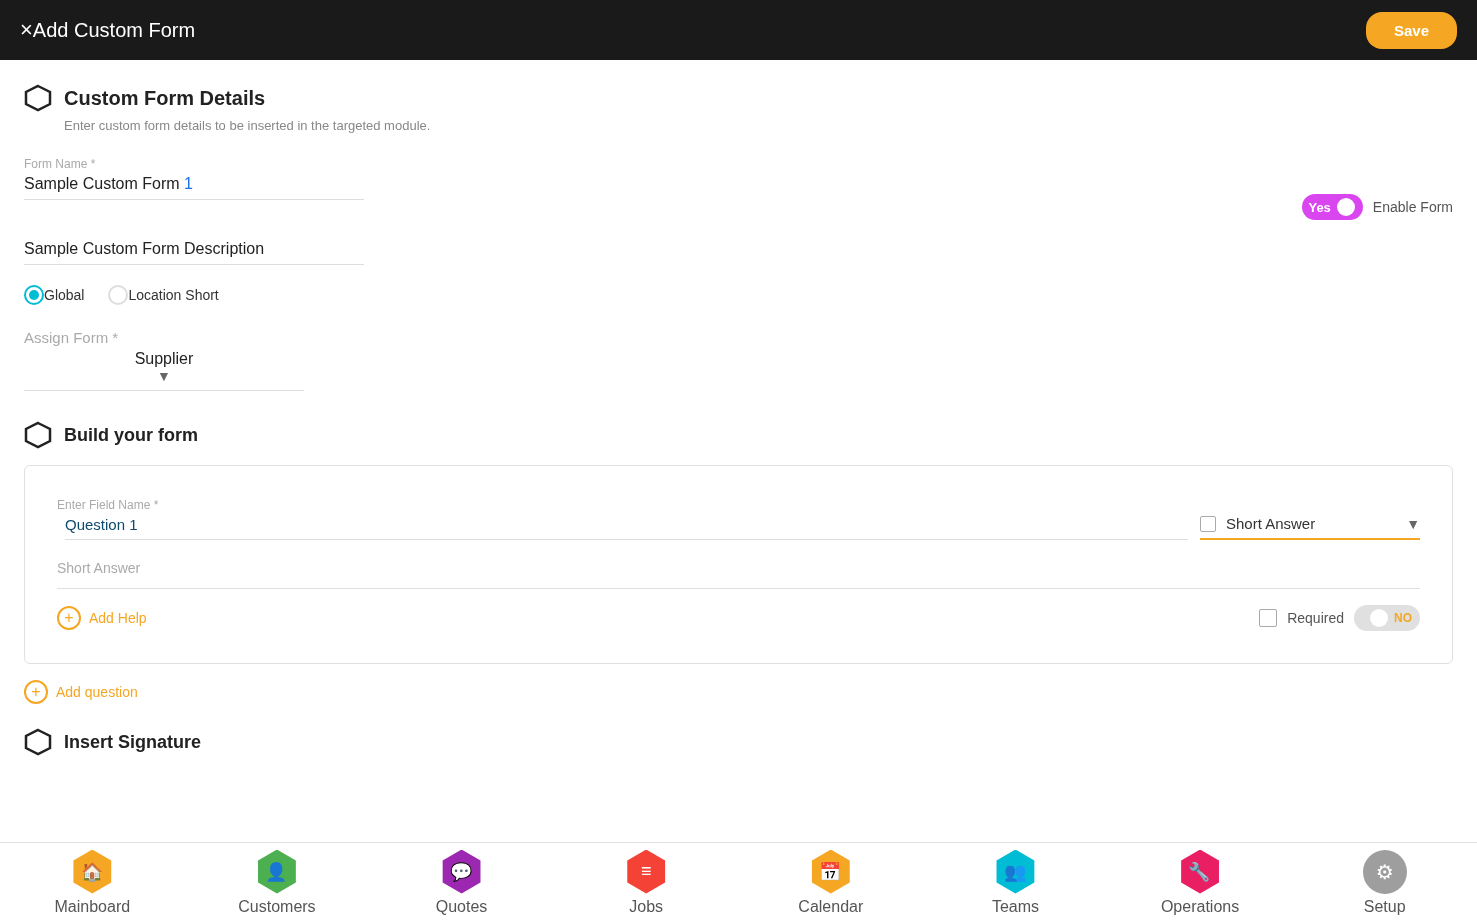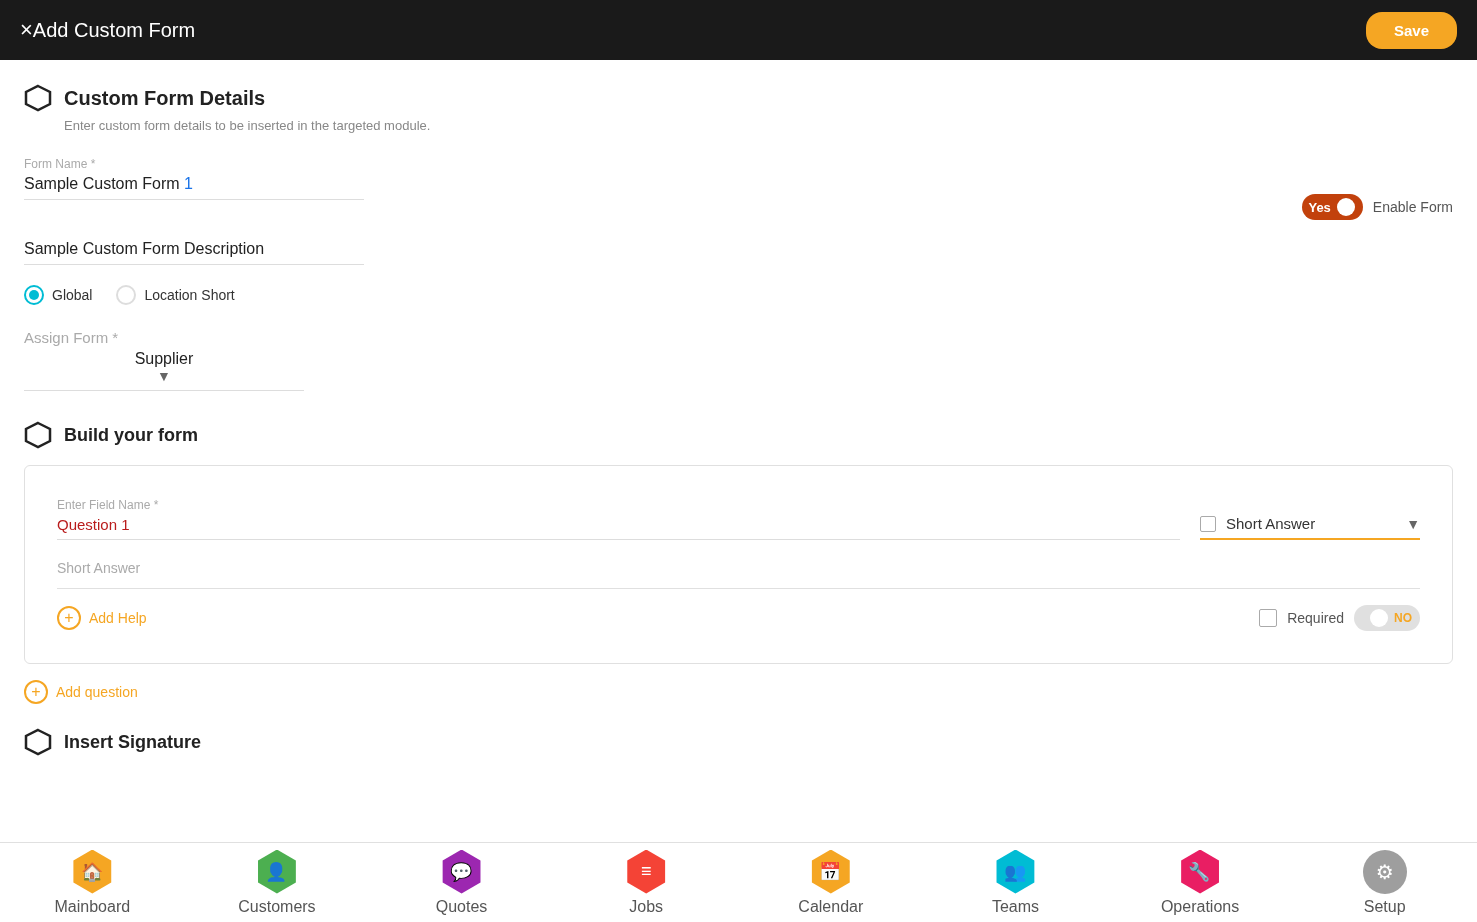--- a/index.html
+++ b/index.html
@@ -57,21 +57,21 @@
     .field-value { font-size: 16px; color: #222; border: none; border-bottom: 1px solid #ddd; padding-bottom: 6px; width: 340px; display: block; background: transparent; outline: none; }
 
     
     .enable-row {
       display: flex;
       align-items: center;
       gap: 10px;
       margin-top: 8px;
     }
     .toggle-yes {
-      background: #c2410c;
+      background: #d946ef;
       border-radius: 20px;
       padding: 4px 8px 4px 6px;
       display: flex;
       align-items: center;
       gap: 6px;
       cursor: pointer;
     }
     .toggle-yes-label { color: white; font-size: 13px; font-weight: 600; }
     .toggle-circle {
       width: 18px; height: 18px; background: white; border-radius: 50%;
@@ -87,21 +87,21 @@
     }
 
     
     .radio-group {
       display: flex;
       align-items: center;
       gap: 24px;
       margin-bottom: 24px;
       margin-top: 10px;
     }
-    .radio-item { display: flex; align-items: center; gap: 8px; cursor: pointer; }
+    .radio-item { display: flex; align-items: center; cursor: pointer; }
     .radio-outer {
       width: 20px; height: 20px; border-radius: 50%; border: 2px solid #ddd;
       display: flex; align-items: center; justify-content: center;
     }
     .radio-outer.selected { border-color: #00bcd4; }
     .radio-inner { width: 10px; height: 10px; border-radius: 50%; background: #00bcd4; }
     .radio-label { font-size: 14px; color: #333; }
 
     
     .assign-group { margin-bottom: 30px; }
@@ -138,24 +138,25 @@
       align-items: flex-end;
       margin-bottom: 20px;
     }
     .field-name-group { flex: 1; }
     .field-name-label { font-size: 12px; color: #aaa; margin-bottom: 4px; }
     .field-name-input {
       width: 100%;
       border: none;
       border-bottom: 1px solid #ddd;
       font-size: 15px;
-      color: #b91c1c;
+      color: #0c4a6e;
       padding-bottom: 6px;
       outline: none;
       background: transparent;
+      margin-left: 8px;
     }
     .field-type-group { width: 220px; }
     .field-type-select {
       display: flex;
       align-items: center;
       gap: 10px;
       border-bottom: 2px solid #f5a623;
       padding-bottom: 6px;
       cursor: pointer;
     }

